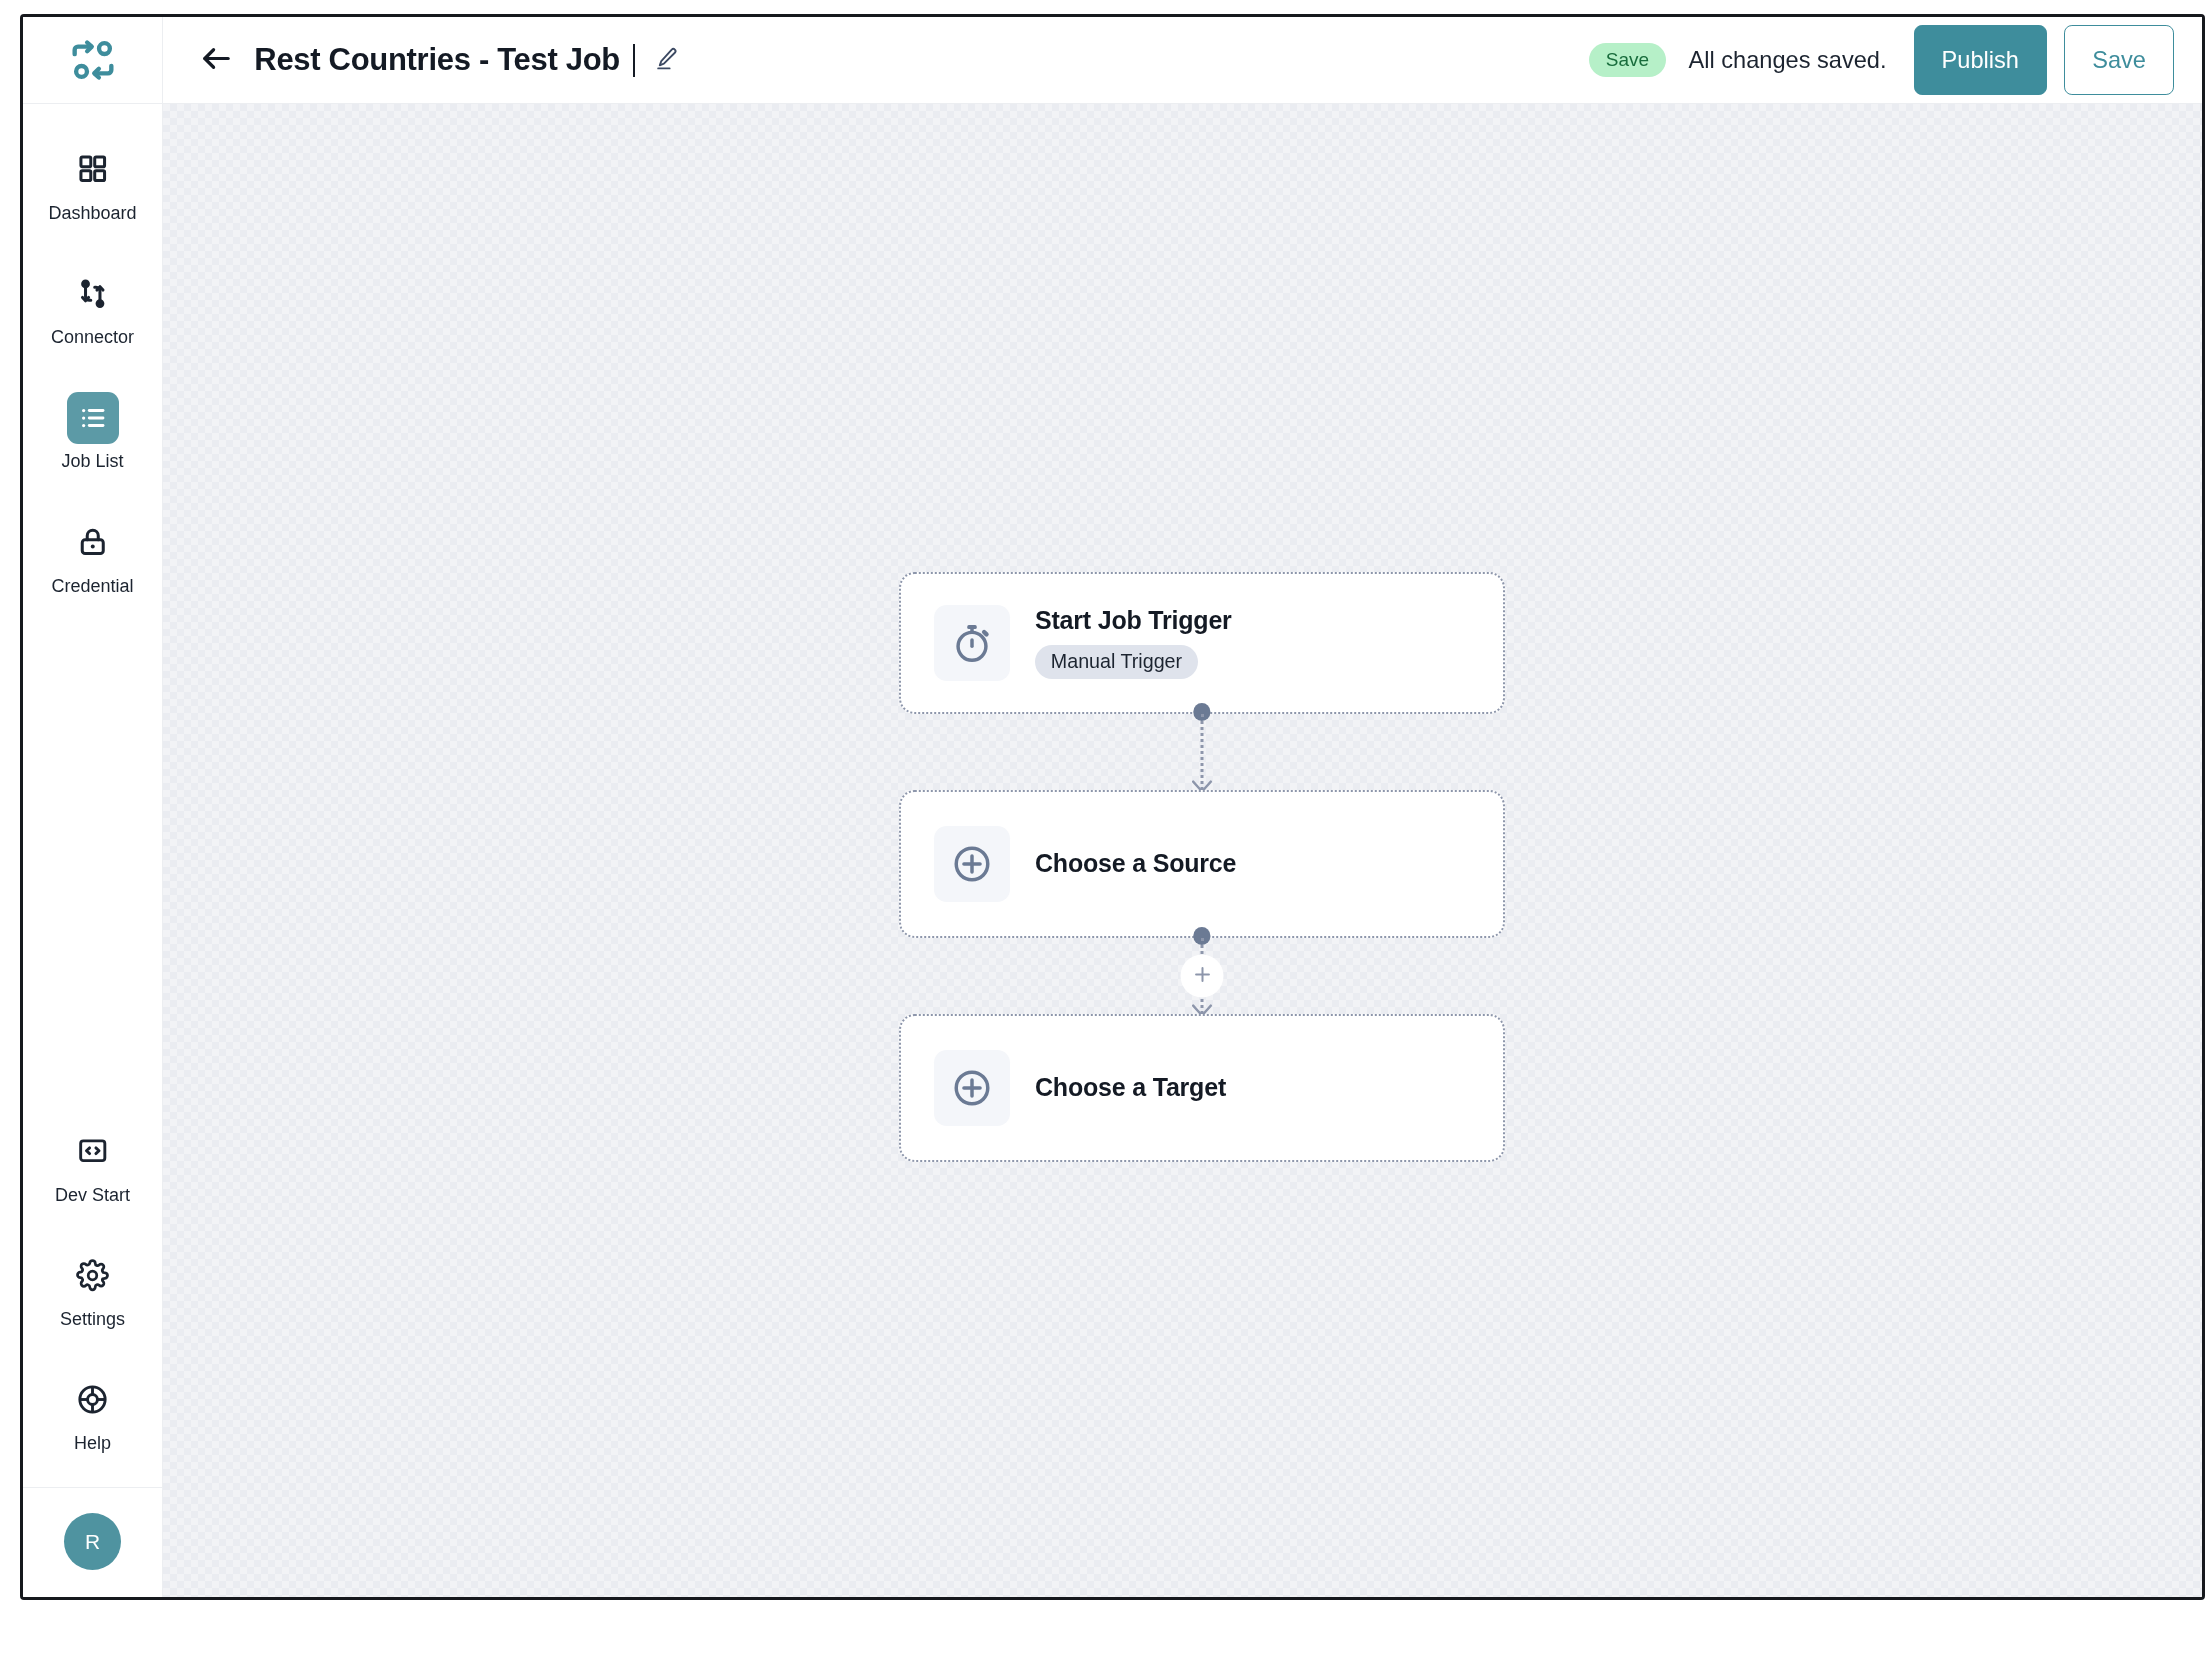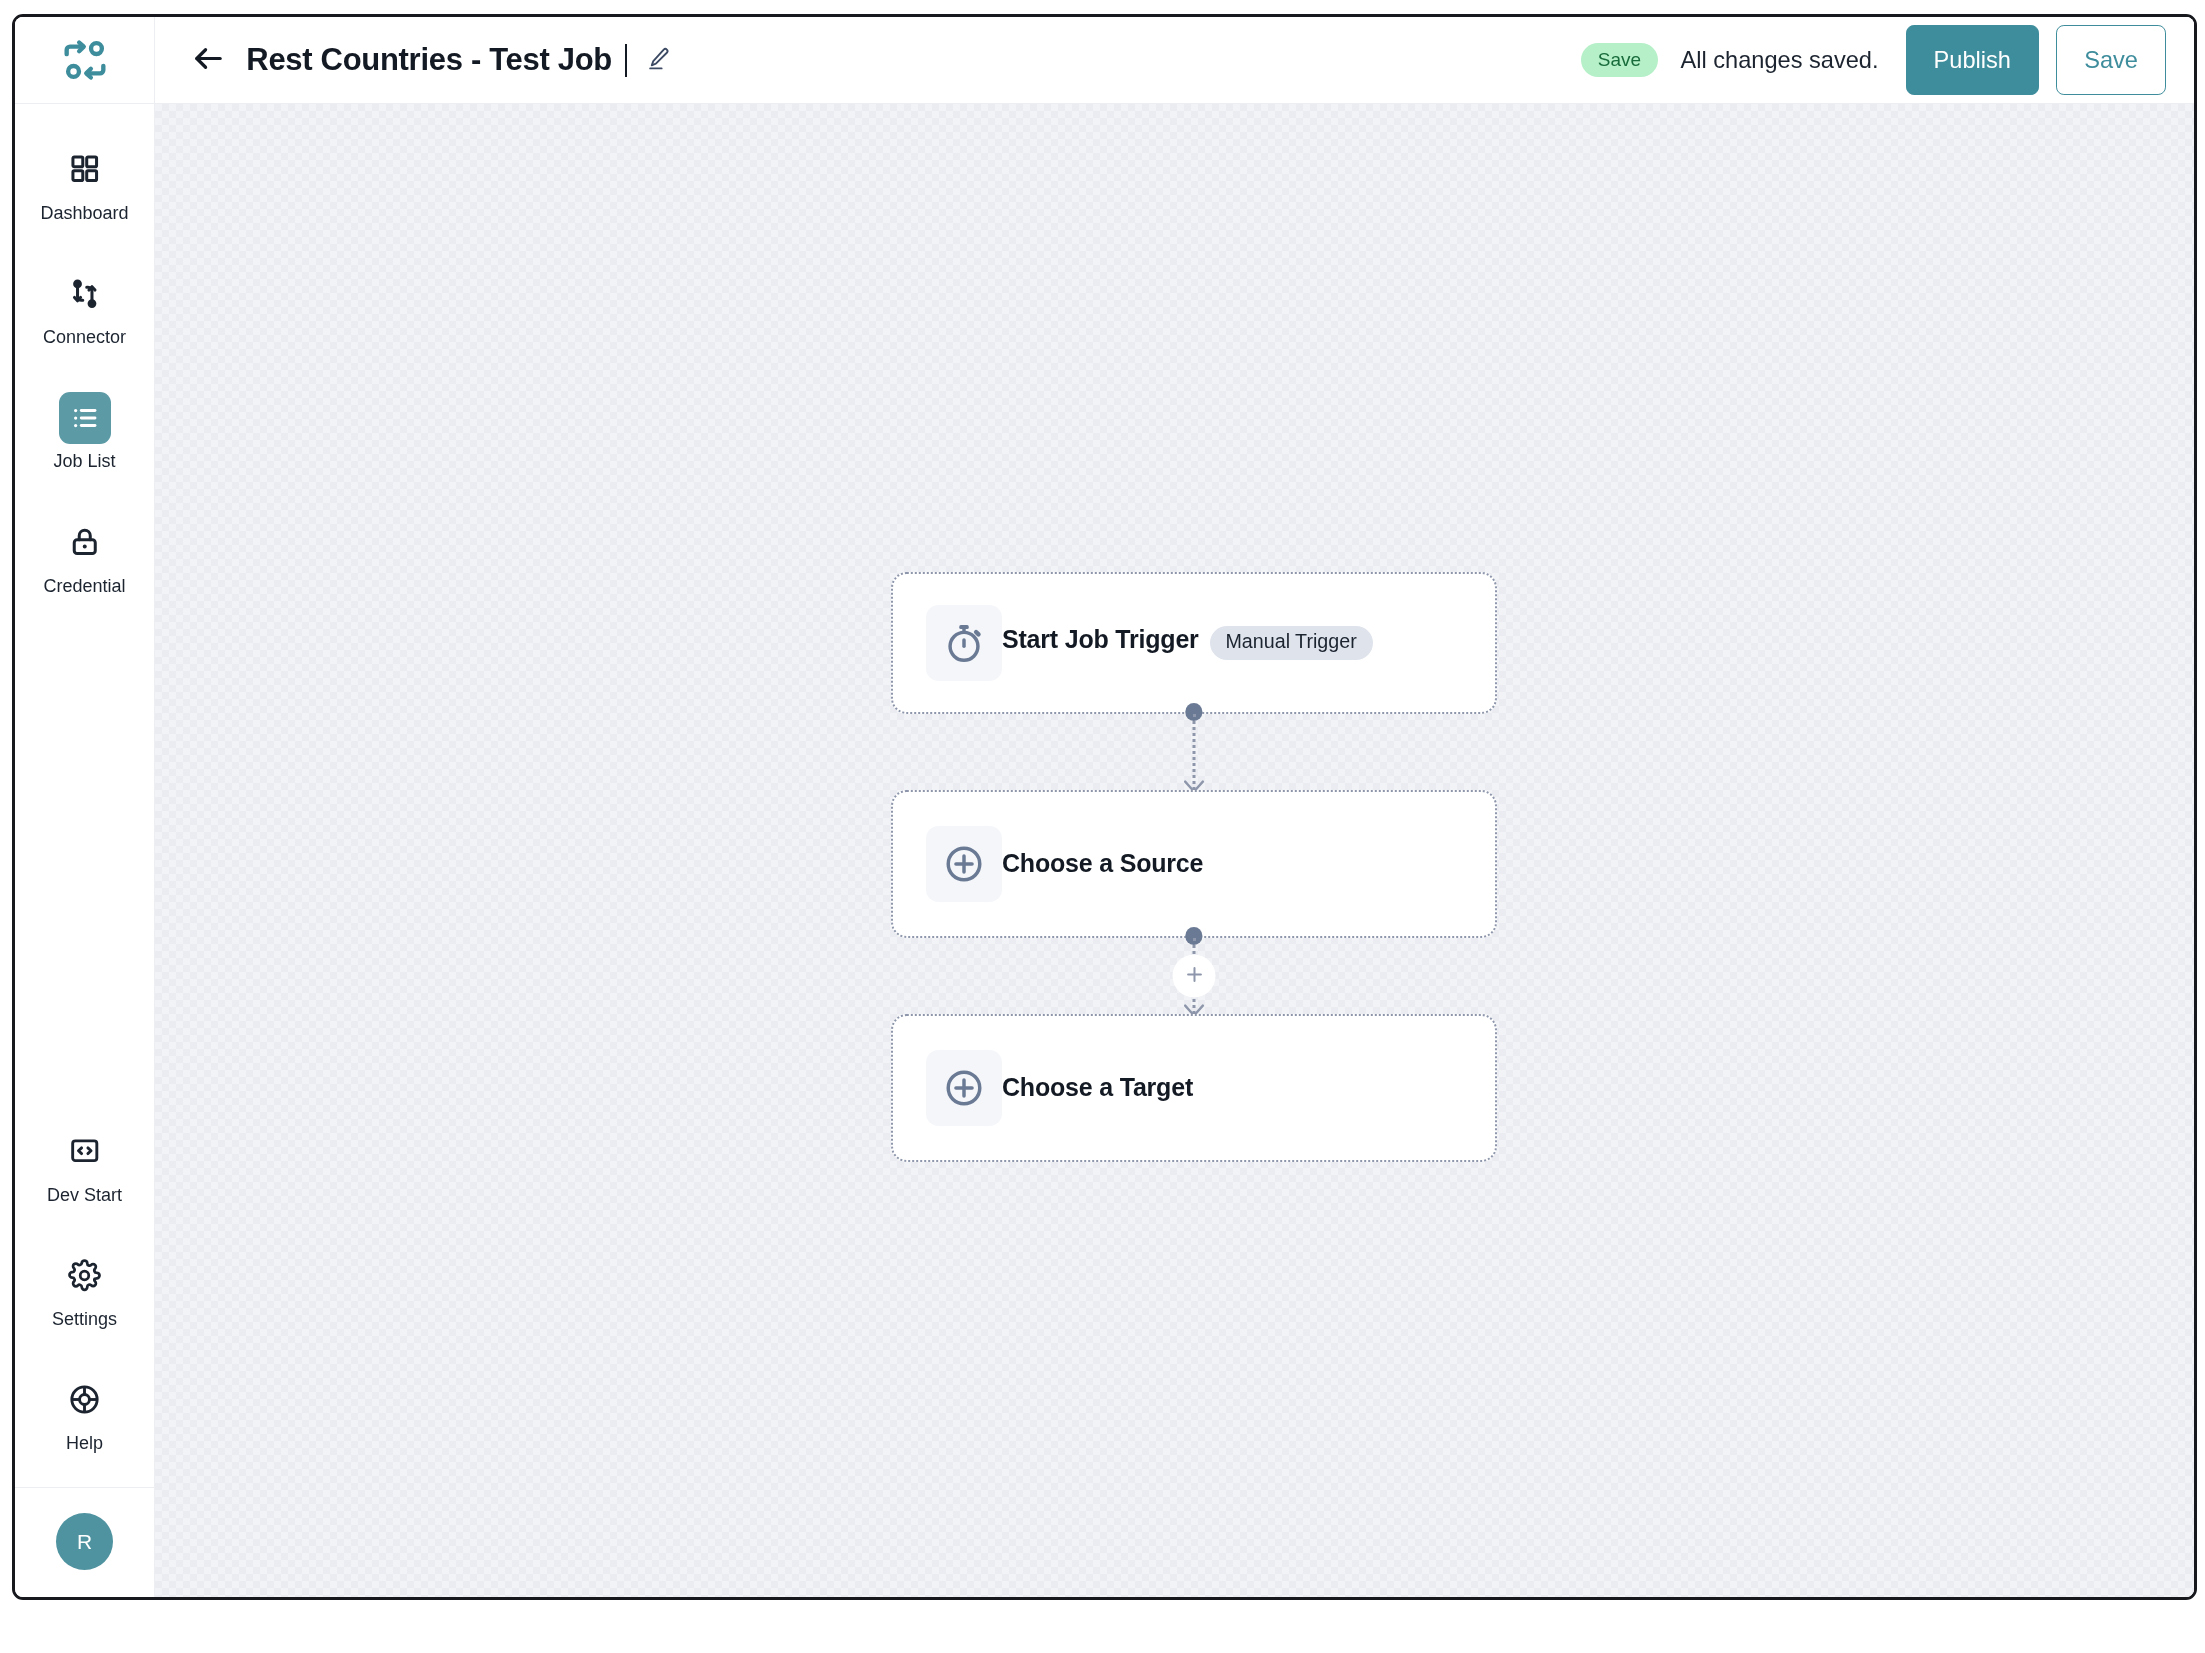--- a/index.html
+++ b/index.html
@@ -6,25 +6,25 @@
   html, body {
     width: 2205px; height: 1654px;
     background: #ffffff;
     font-family: "Liberation Sans", sans-serif;
     -webkit-font-smoothing: antialiased;
   }
 
   
   #app-window {
     position: absolute;
-    left: 12px; top: 14px;
+    left: 20px; top: 14px;
     width: 2185px; height: 1586px;
     background: #ffffff;
     border: 3.9px solid #16181d;
-    border-radius: 11px;
+    border-radius: 4px;
     overflow: hidden;
     display: flex;
     flex-direction: column;
   }
 
   
   #top-row {
     display: flex;
     height: 87px;
     flex: 0 0 87px;
@@ -221,22 +221,23 @@
   .node-icon {
     width: 76px; height: 76px;
     flex: 0 0 76px;
     background: #f4f6fa;
     border-radius: 12.6px;
     display: flex;
     align-items: center;
     justify-content: center;
   }
   .node-text {
-    display: flex;
-    flex-direction: row;
+    margin-left: 25px;
+    display: flex;
+    flex-direction: column;
     gap: 11px;
   }
   .node-title {
     font-size: 25px;
     font-weight: 700;
     color: #141a24;
     line-height: 1.1;
     letter-spacing: -0.2px;
   }
   .node-badge {

